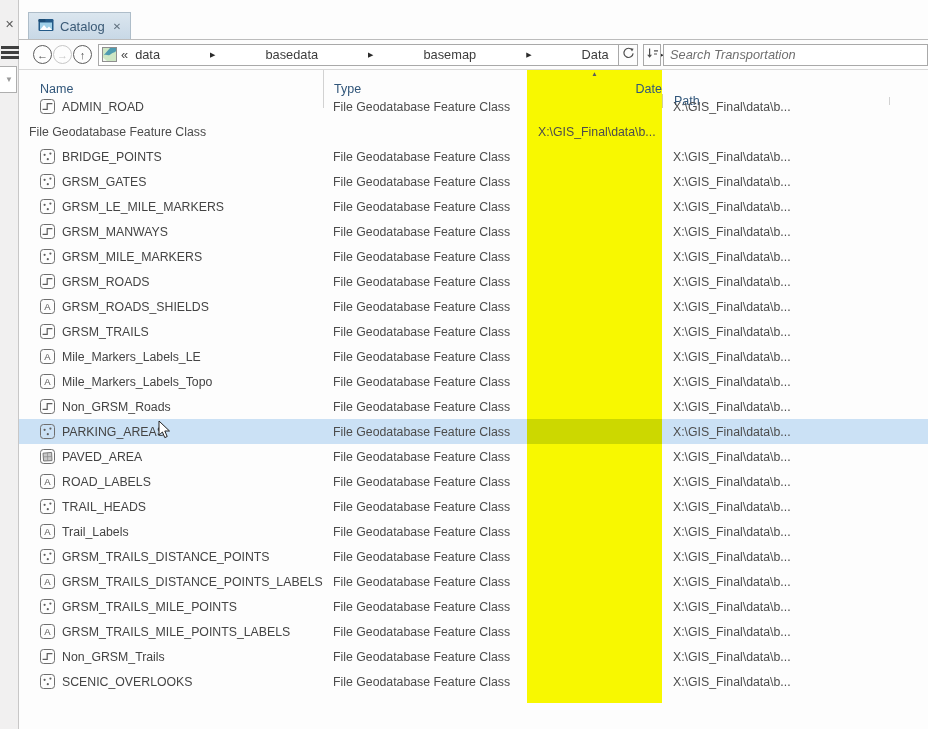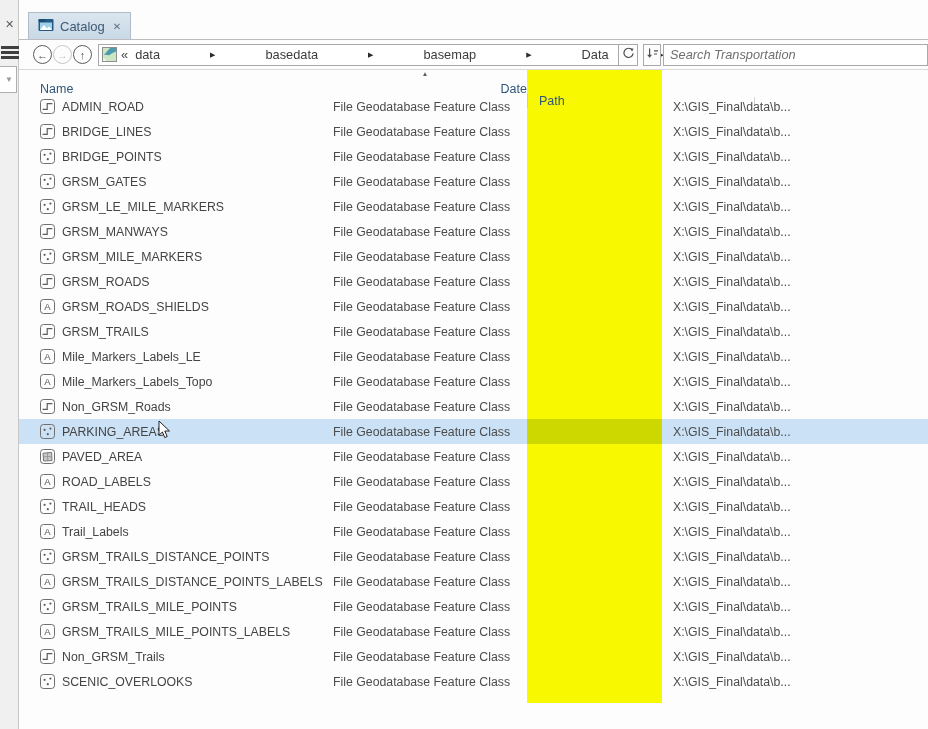--- a/index.html
+++ b/index.html
@@ -200,20 +200,21 @@
         </span>
       </div>
 
       <input class="search-input" type="text" placeholder="Search Transportation" style="">
     </div>
 
     <div class="yellow-col"></div>
 
     <div class="thead">
       <div class="hcell h-name">Name</div>
+      <div class="hcell h-type">Type</div>
       <div class="hcell h-date">
         <span>Date</span>
         <span class="sort-arrow">▲</span>
       </div>
       <div class="hcell h-path">
         <span>Path</span>
         <span class="end-divider"></span>
       </div>
     </div>
 
@@ -227,29 +228,20 @@
               </svg>
             </span>
             <span class="nm">ADMIN_ROAD</span>
           </div>
     <div class="cell c-type">File Geodatabase Feature Class</div>
     <div class="cell c-date"></div>
     <div class="cell c-path">X:\GIS_Final\data\b...</div>
   </div>
 
   <div class="row">
-    <div class="cell c-name">
-            <span class="fc-icon">
-              <svg viewBox="0 0 15 15">
-                <rect x="0.5" y="0.5" width="14" height="14" rx="3" fill="none" stroke="#6e6e6e"></rect>
-                <path d="M2.6,10.4 L7.2,10.4 L7.2,4.6 L12.4,4.6" fill="none" stroke="#5d5d5d" stroke-width="1.2"></path>
-              </svg>
-            </span>
-            <span class="nm">BRIDGE_LINES</span>
-          </div>
     <div class="cell c-type">File Geodatabase Feature Class</div>
     <div class="cell c-date"></div>
     <div class="cell c-path">X:\GIS_Final\data\b...</div>
   </div>
 
   <div class="row">
     <div class="cell c-name">
             <span class="fc-icon">
               <svg viewBox="0 0 15 15">
                 <rect x="0.5" y="0.5" width="14" height="14" rx="3" fill="none" stroke="#6e6e6e"></rect>

